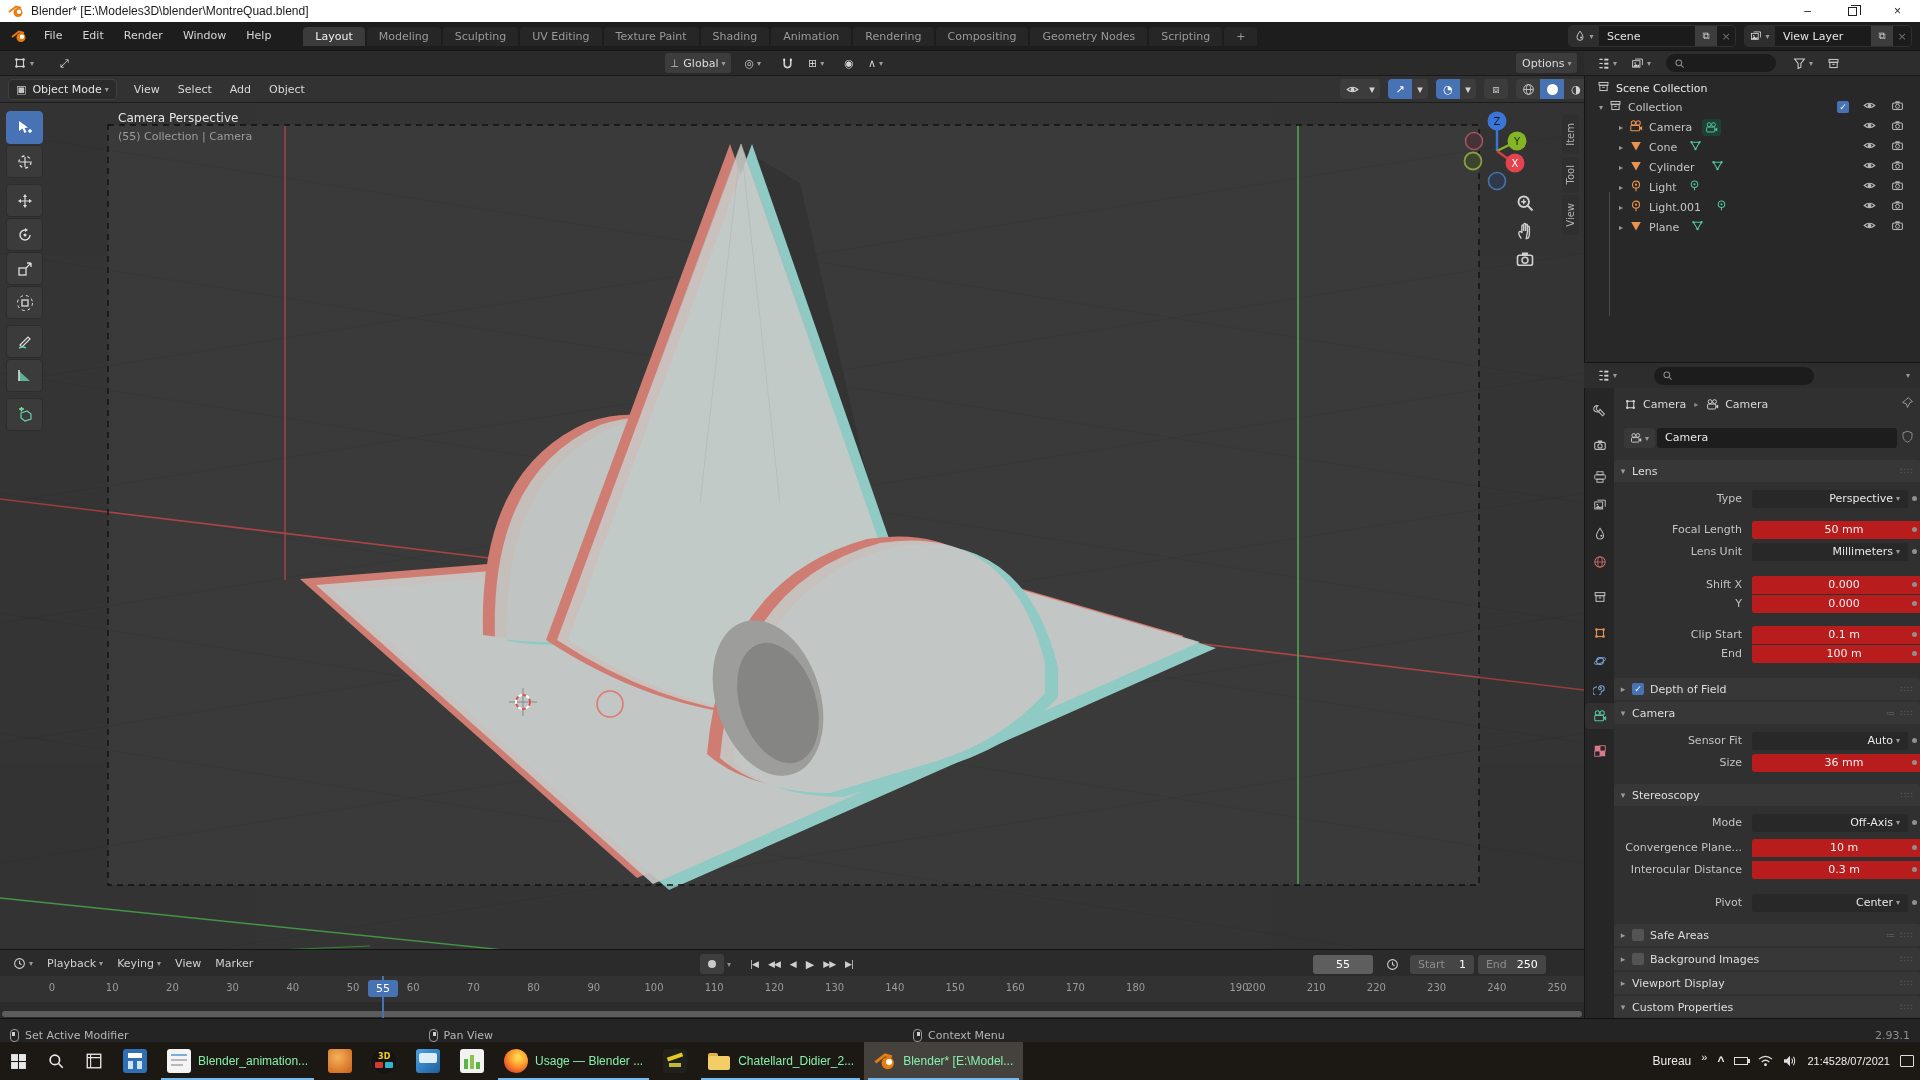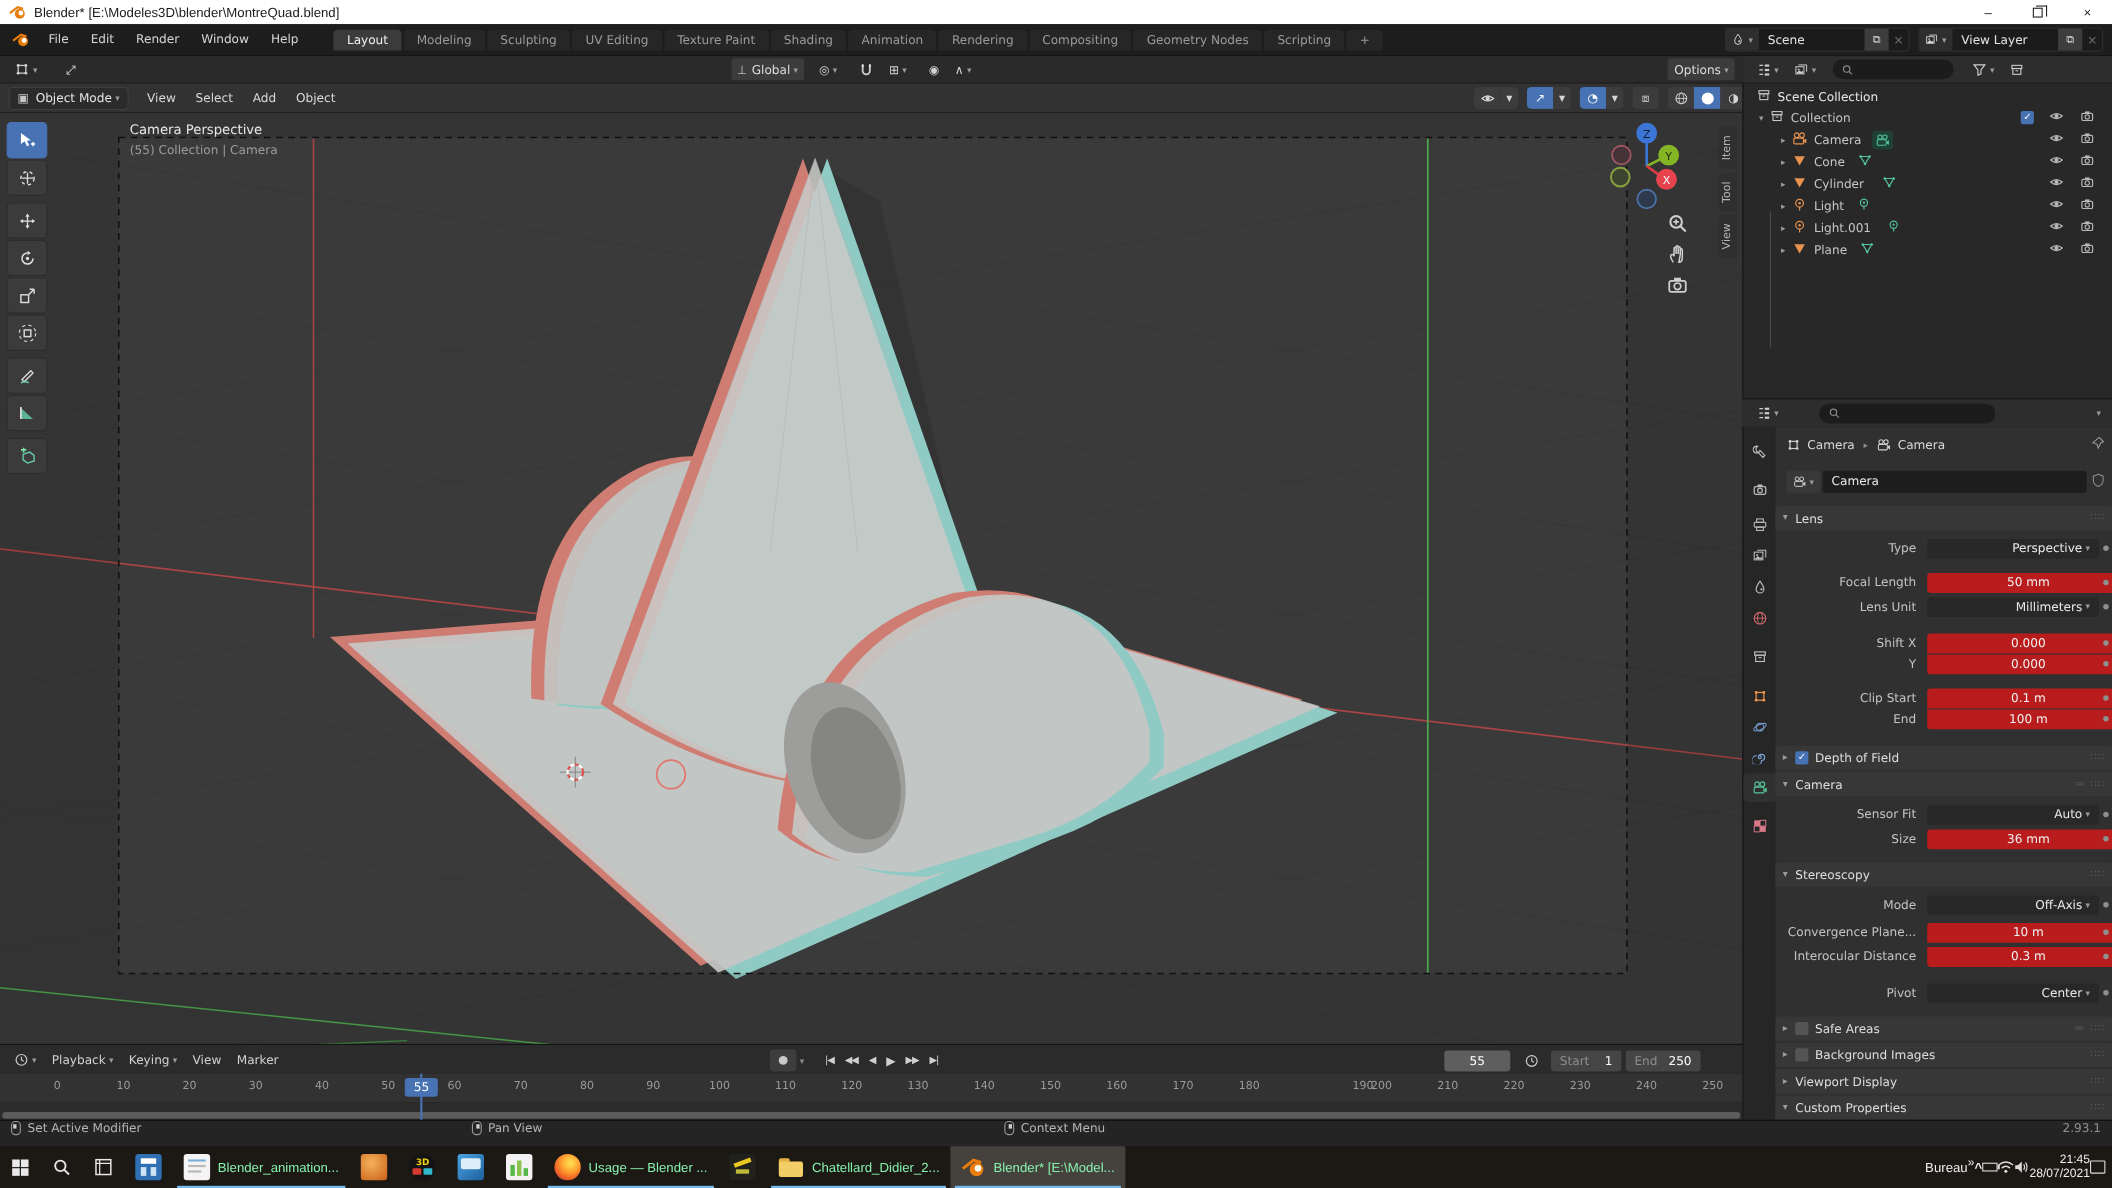--- a/index.html
+++ b/index.html
@@ -87,33 +87,33 @@
   .tick{position:absolute;top:6px;width:30px;text-align:center;color:#9b9b9b;font-size:10px}
   #timeline-body{left:0;top:1002px;width:1584px;height:8px;background:#2b2b2b}
   #timeline-scroll{left:0;top:1010px;width:1584px;height:8px;background:#2b2b2b}
   .mediabtn{color:#d0d0d0;font-size:9px;letter-spacing:-1px;padding:0 5px}
   .framefield{background:#5e5e5e;border-radius:3px;width:60px;height:19px;text-align:center;line-height:19px;color:#fff}
   .rangegrp{display:flex;align-items:center;background:#454545;border-radius:3px;height:19px;padding:0 8px;margin-left:4px}
   .playhead{position:absolute;width:2px;background:#4772b3}
   .playbadge{position:absolute;background:#4772b3;color:#fff;border-radius:3px;width:30px;height:17px;text-align:center;line-height:17px}
 
   
-  #statusbar{left:0;top:1018px;width:1920px;height:24px;background:#242424;border-top:1px solid #101010;display:flex;align-items:flex-start;color:#b5b5b5}
+  #statusbar{left:0;top:1018px;width:1920px;height:24px;background:#242424;border-top:1px solid #101010;display:flex;align-items:flex-end;color:#b5b5b5}
   .mouse{width:9px;height:13px;border:1px solid #9a9a9a;border-radius:4px;position:relative;margin-right:6px}
   .mouse i{position:absolute;top:2px;width:3px;height:4px;background:#cfcfcf}
   .mouse.l i{left:1px}.mouse.m i{left:3px}.mouse.r i{right:1px}
 
   
   #taskbar{left:0;top:1042px;width:1920px;height:38px;background:#1c1813;display:flex;align-items:center}
   .tb-btn{height:38px;display:flex;align-items:center;justify-content:center;padding:0 10px;position:relative}
   .tb-btn.running:after{content:"";position:absolute;left:4px;right:4px;bottom:0;height:2px;background:#76b9ed}
   .tb-btn.activeapp{background:#45423e}
   .tb-label{color:#86efac;font-family:"Liberation Sans",sans-serif;font-size:12px;margin-left:7px;white-space:nowrap}
-  .tray{margin-left:auto;display:flex;align-items:center;padding-right:6px;color:#eee;font-family:"Liberation Sans",sans-serif;font-size:12px}
-  .clock{display:flex;flex-direction:column;align-items:flex-end;line-height:13px;font-size:11px}
+  .tray{margin-left:auto;display:flex;align-items:center;gap:10px;padding-right:6px;color:#eee;font-family:"Liberation Sans",sans-serif;font-size:12px}
+  .clock{display:flex;flex-direction:row;align-items:flex-end;line-height:13px;font-size:11px}
   .battery{width:14px;height:8px;border:1px solid #ddd;position:relative}
   .battery:after{content:"";position:absolute;right:-3px;top:1px;width:2px;height:4px;background:#ddd}
   .notif{width:14px;height:12px;border:1px solid #ddd;border-radius:1px}
 
   .appico{width:24px;height:24px;border-radius:3px;position:relative;flex:0 0 auto}
 </style>
 </head>
 <body>
 
 <svg width="0" height="0" style="position:absolute">

